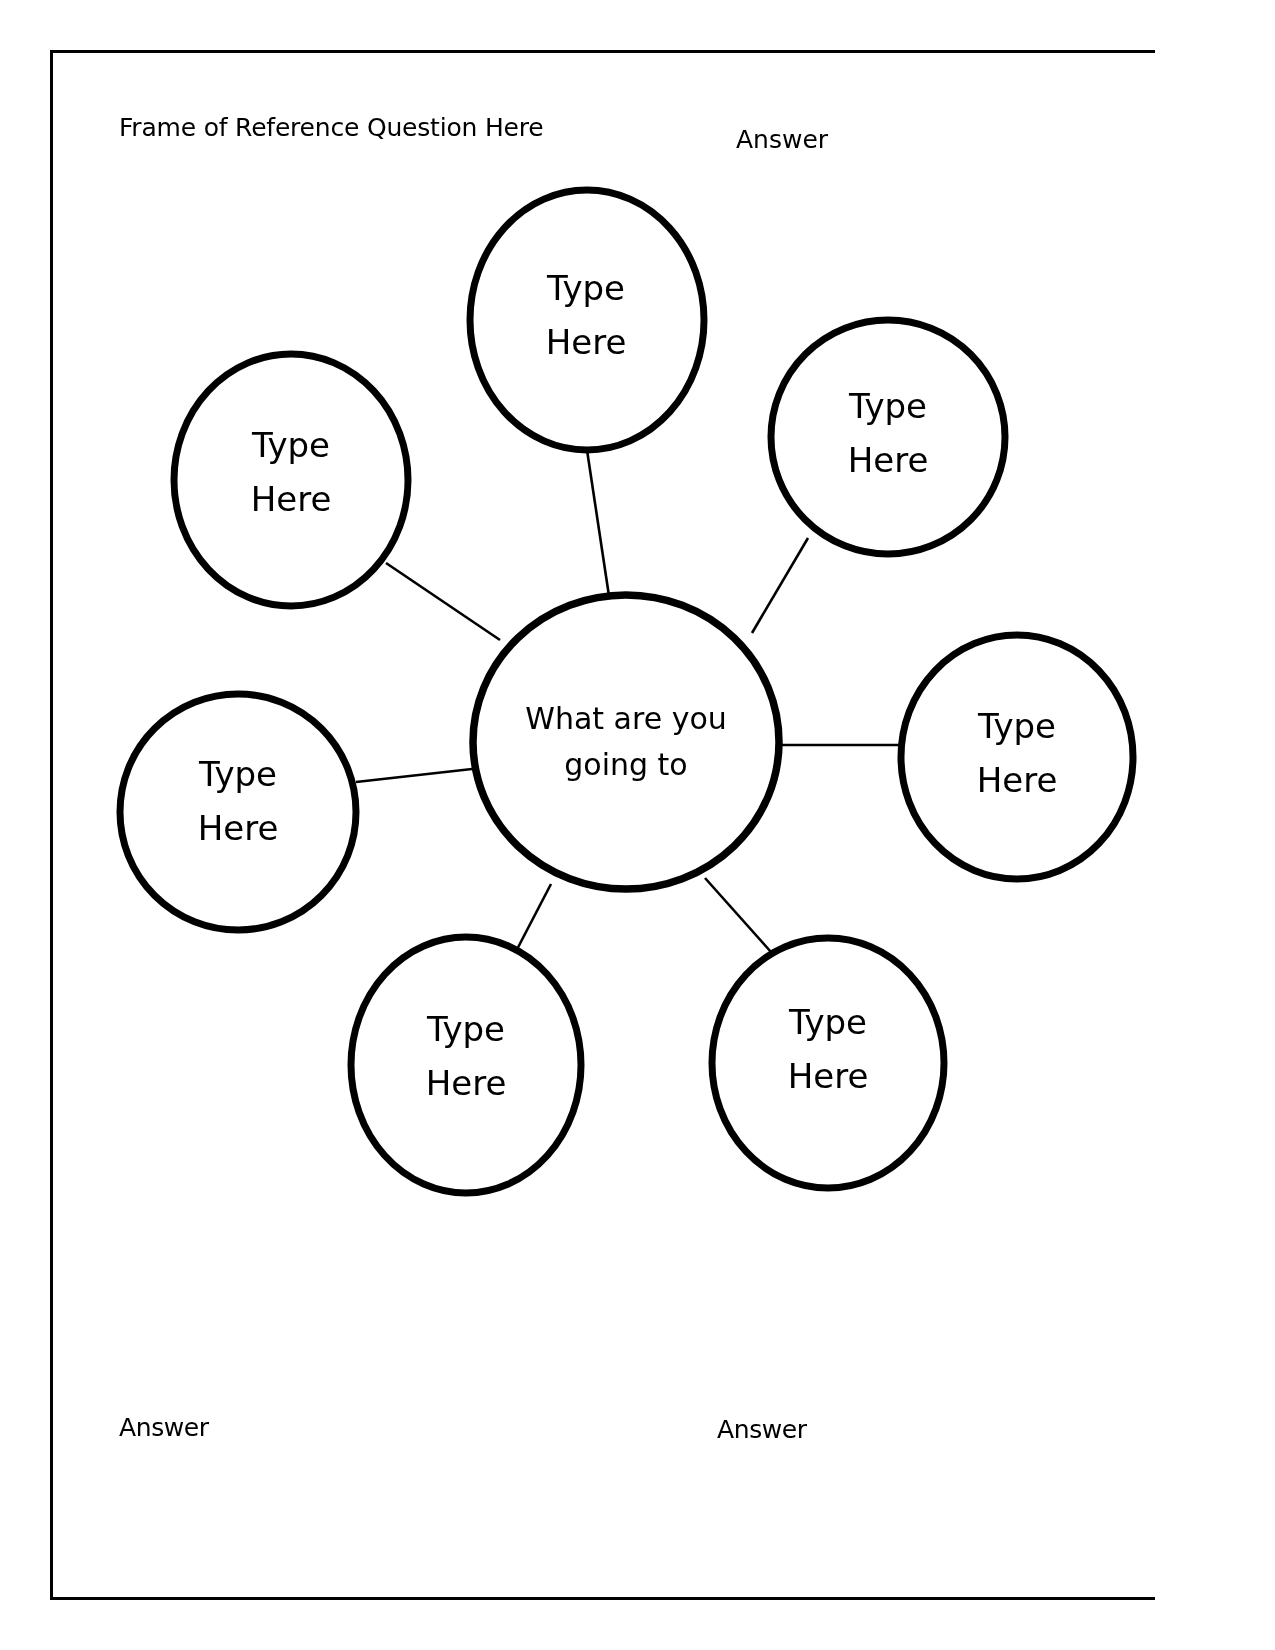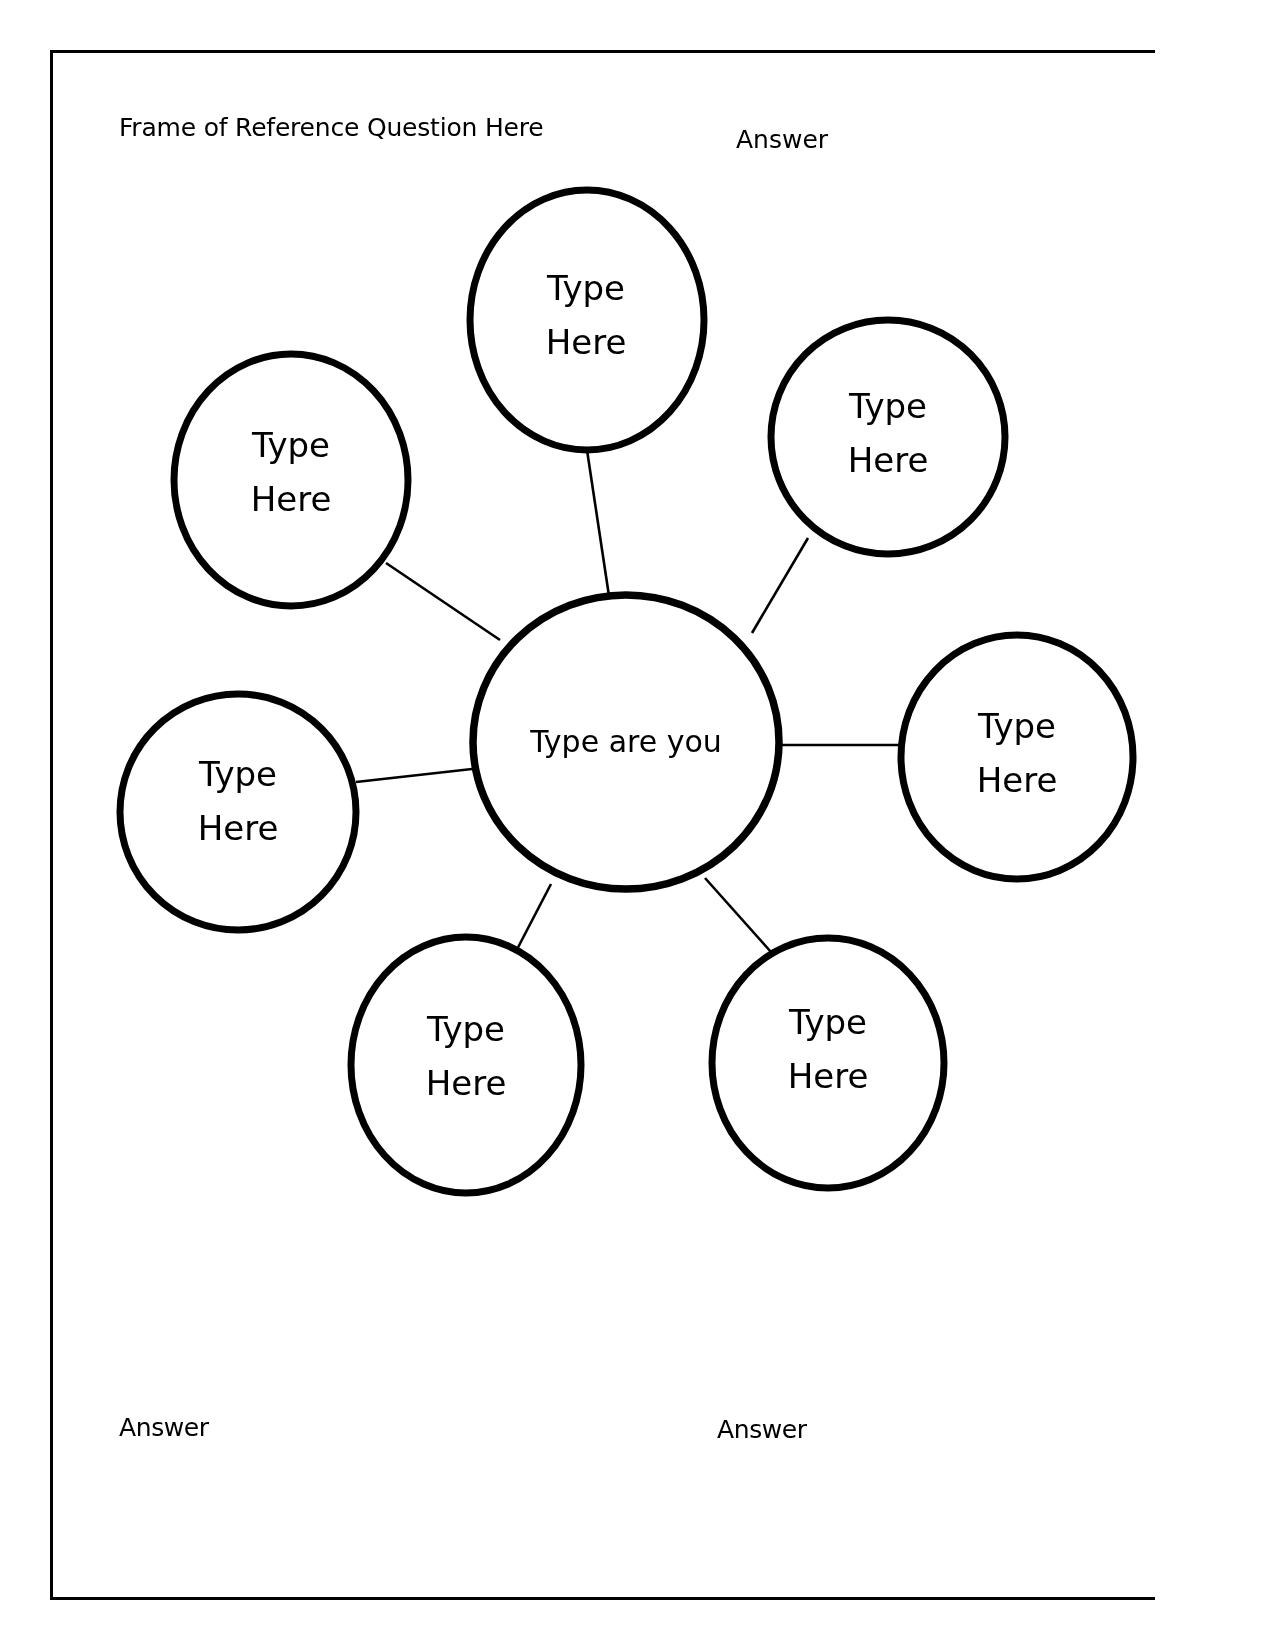--- a/index.html
+++ b/index.html
@@ -158,16 +158,17 @@
       </div>
       <div class="bubble-text" style="left: 238px; top: 802px;">
         <span>Type</span>
         <span>Here</span>
       </div>
       <div class="bubble-text" style="left: 291px; top: 473px;">
         <span>Type</span>
         <span>Here</span>
       </div>
       <div class="bubble-text center-text" style="left: 626px; top: 742px;">
-        <span>Type are you</span>
+        <span>What are you</span>
+        <span>going to</span>
       </div>
     </div>
 </div>
 
 </body></html>

